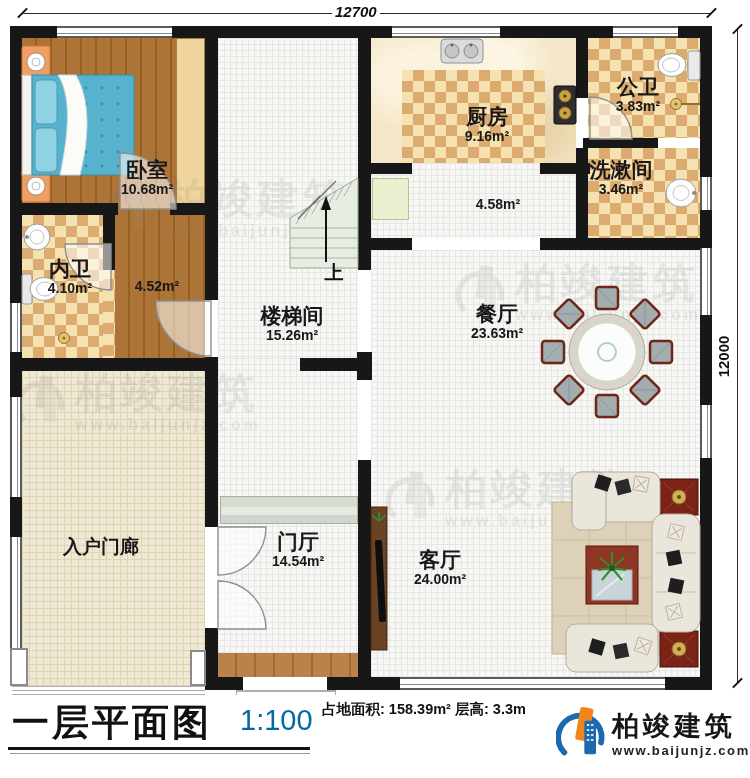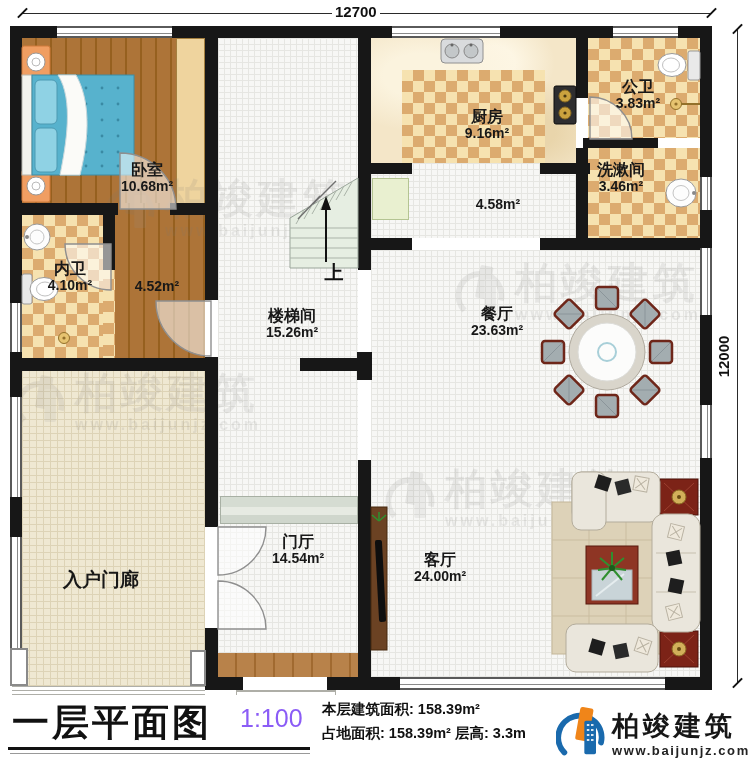--- a/index.html
+++ b/index.html
@@ -35,53 +35,53 @@
   .gap{position:absolute;background:#fff;z-index:5;}
   .winh,.winv{position:absolute;background:#fff;z-index:5;box-sizing:border-box;}
   .winh{border-top:2px solid #5a5a5a;border-bottom:2px solid #5a5a5a;
     background-image:linear-gradient(#8a8a8a,#8a8a8a);background-size:100% 1px;background-position:0 5px;background-repeat:no-repeat;}
   .winv{border-left:2px solid #5a5a5a;border-right:2px solid #5a5a5a;
     background-image:linear-gradient(90deg,#8a8a8a,#8a8a8a);background-size:1px 100%;background-position:5px 0;background-repeat:no-repeat;}
   .col{position:absolute;background:#fff;border:2px solid #8a8a8a;z-index:5;box-sizing:border-box;}
   
   .rlabel{position:absolute;z-index:8;transform:translate(-50%,-50%);text-align:center;
     font-weight:bold;color:#181818;line-height:1.12;white-space:nowrap;}
-  .rlabel .nm{font-size:16px;display:block;}
+  .rlabel .nm{font-size:21px;display:block;}
   .rlabel .ar{font-size:14px;display:block;}
   .uplab{position:absolute;z-index:8;font-size:19px;font-weight:bold;color:#111;transform:translate(-50%,-50%);}
   
   .dimline{position:absolute;background:#2a2a2a;z-index:6;}
   .tick{position:absolute;width:13px;height:2px;background:#111;z-index:6;transform:rotate(-45deg);}
   .dimtext{position:absolute;z-index:6;font-size:15px;font-weight:bold;color:#111;background:#fff;padding:0 3px;}
   
   .wm{position:absolute;z-index:3;display:flex;align-items:center;gap:8px;opacity:.13;pointer-events:none;}
   .wm .wmbrand{font-size:42px;font-weight:bold;color:#777;letter-spacing:4px;line-height:1;}
   .wm .wmurl{font-size:16px;font-weight:bold;color:#777;letter-spacing:3px;margin-top:2px;}
   
   #furn{position:absolute;left:0;top:0;z-index:6;pointer-events:none;}
   
   #infobar{position:absolute;left:0;top:695px;width:739px;height:83px;background:#fff;z-index:9;}
   .ib-title{position:absolute;left:12px;top:3px;font-size:37px;font-weight:bold;color:#111;letter-spacing:3px;}
-  .ib-scale{position:absolute;left:240px;top:9px;font-size:25px;color:#8b5cf6;}
+  .ib-scale{position:absolute;left:240px;top:9px;font-size:29px;color:#0369a1;}
   .ib-ul1{position:absolute;left:8px;top:52px;width:302px;height:3px;background:#111;}
   .ib-ul2{position:absolute;left:10px;top:58px;width:300px;height:1px;background:#999;}
   .ib-stats{position:absolute;left:322px;top:3px;font-size:14.5px;font-weight:600;color:#111;line-height:1.65;}
   .ib-logo{position:absolute;left:556px;top:10px;display:flex;align-items:center;gap:6px;}
   .lg-brand{font-size:27px;font-weight:bold;color:#161616;letter-spacing:4px;line-height:1;}
   .lg-url{font-size:13px;font-weight:bold;color:#222;letter-spacing:1.6px;margin-top:3px;}
 </style>
 </head>
 <body>
 
 <div id="canvas">
 
   <div class="dimline" style="left:22px;top:13px;width:690px;height:1px;"></div>
   <div class="tick" style="left:16px;top:12px;"></div>
   <div class="tick" style="left:705px;top:12px;"></div>
-  <div class="dimtext" style="left:332px;top:3px;">12700</div>
+  <div class="dimtext" style="left:332px;top:3px;font-style:italic;">12700</div>
 
   <div class="dimline" style="left:737px;top:30px;width:1px;height:654px;"></div>
   <div class="tick" style="left:731px;top:28px;"></div>
   <div class="tick" style="left:731px;top:682px;"></div>
   <div class="dimtext" style="left:700px;top:348px;transform:rotate(-90deg);">12000</div>
 
   <div class="floor wood" style="left:22px;top:38px;width:183px;height:165px;"></div>
   <div class="floor wood" style="left:115px;top:203px;width:90px;height:155px;"></div>
   <div class="floor wardrobe" style="left:176px;top:38px;width:29px;height:172px;box-sizing:border-box;"></div>
   <div class="floor checker" style="left:22px;top:215px;width:81px;height:143px;"></div>
@@ -461,39 +461,38 @@
     <span class="nm">洗漱间</span>
       <span class="ar">3.46m²</span>
   </div>
   <div class="rlabel" style="left:498px;top:205px;">
     <span class="ar">4.58m²</span>
   </div>
   <div class="rlabel" style="left:497px;top:322px;">
     <span class="nm">餐厅</span>
       <span class="ar">23.63m²</span>
   </div>
-  <div class="rlabel" style="left:101px;top:547px;margin-top:33px;">
+  <div class="rlabel" style="left:101px;top:547px;">
     <span class="nm" style="font-size:19px;">入户门廊</span>
   </div>
   <div class="rlabel" style="left:298px;top:550px;">
     <span class="nm">门厅</span>
       <span class="ar">14.54m²</span>
   </div>
   <div class="rlabel" style="left:440px;top:568px;">
     <span class="nm">客厅</span>
       <span class="ar">24.00m²</span>
   </div>
 
   <div id="infobar">
     <div class="ib-title">一层平面图</div>
     <div class="ib-scale">1:100</div>
     <div class="ib-ul1"></div>
     <div class="ib-ul2"></div>
     <div class="ib-stats">
-      <div>本层建筑面积: 158.39m²</div>
       <div>占地面积: 158.39m²  层高: 3.3m</div>
     </div>
     <div class="ib-logo">
       <svg width="50" height="60" viewBox="0 0 60 70">
         <path d="M10,56 A26,26 0 1 1 54,44" stroke="#1a6aad" stroke-width="7" fill="none" stroke-linecap="round"></path>
         <rect x="26" y="2" width="16" height="40" rx="3" fill="#f08519" transform="rotate(10 34 22)"></rect>
         <rect x="34" y="18" width="14" height="40" rx="2" fill="#1a6aad"></rect>
         <g fill="#fff">
             <rect x="37" y="22" width="3" height="2"></rect>
             <rect x="42" y="22" width="3" height="2"></rect>

